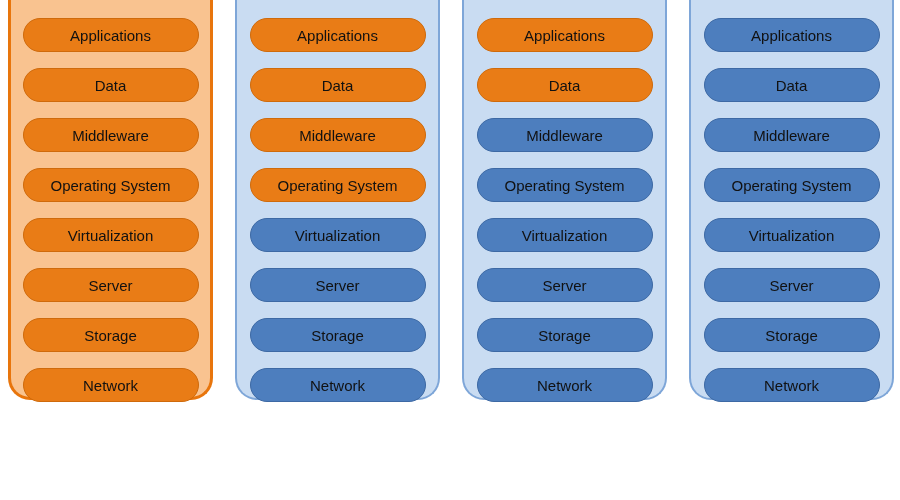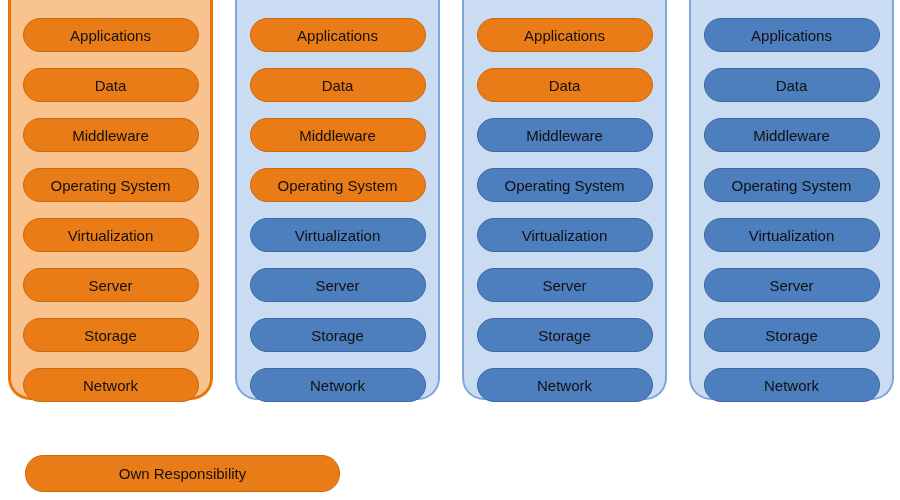--- a/index.html
+++ b/index.html
@@ -114,18 +114,13 @@
         <div class="pill provider">Applications</div>
         <div class="pill provider">Data</div>
         <div class="pill provider">Middleware</div>
         <div class="pill provider">Operating System</div>
         <div class="pill provider">Virtualization</div>
         <div class="pill provider">Server</div>
         <div class="pill provider">Storage</div>
         <div class="pill provider">Network</div>
       </div>
     </div>
-  <div class="legend">
-    <div class="pill own">
-      <span>Own Responsibility</span>
-    </div>
-  </div>
 </div>
 
 </body></html>

